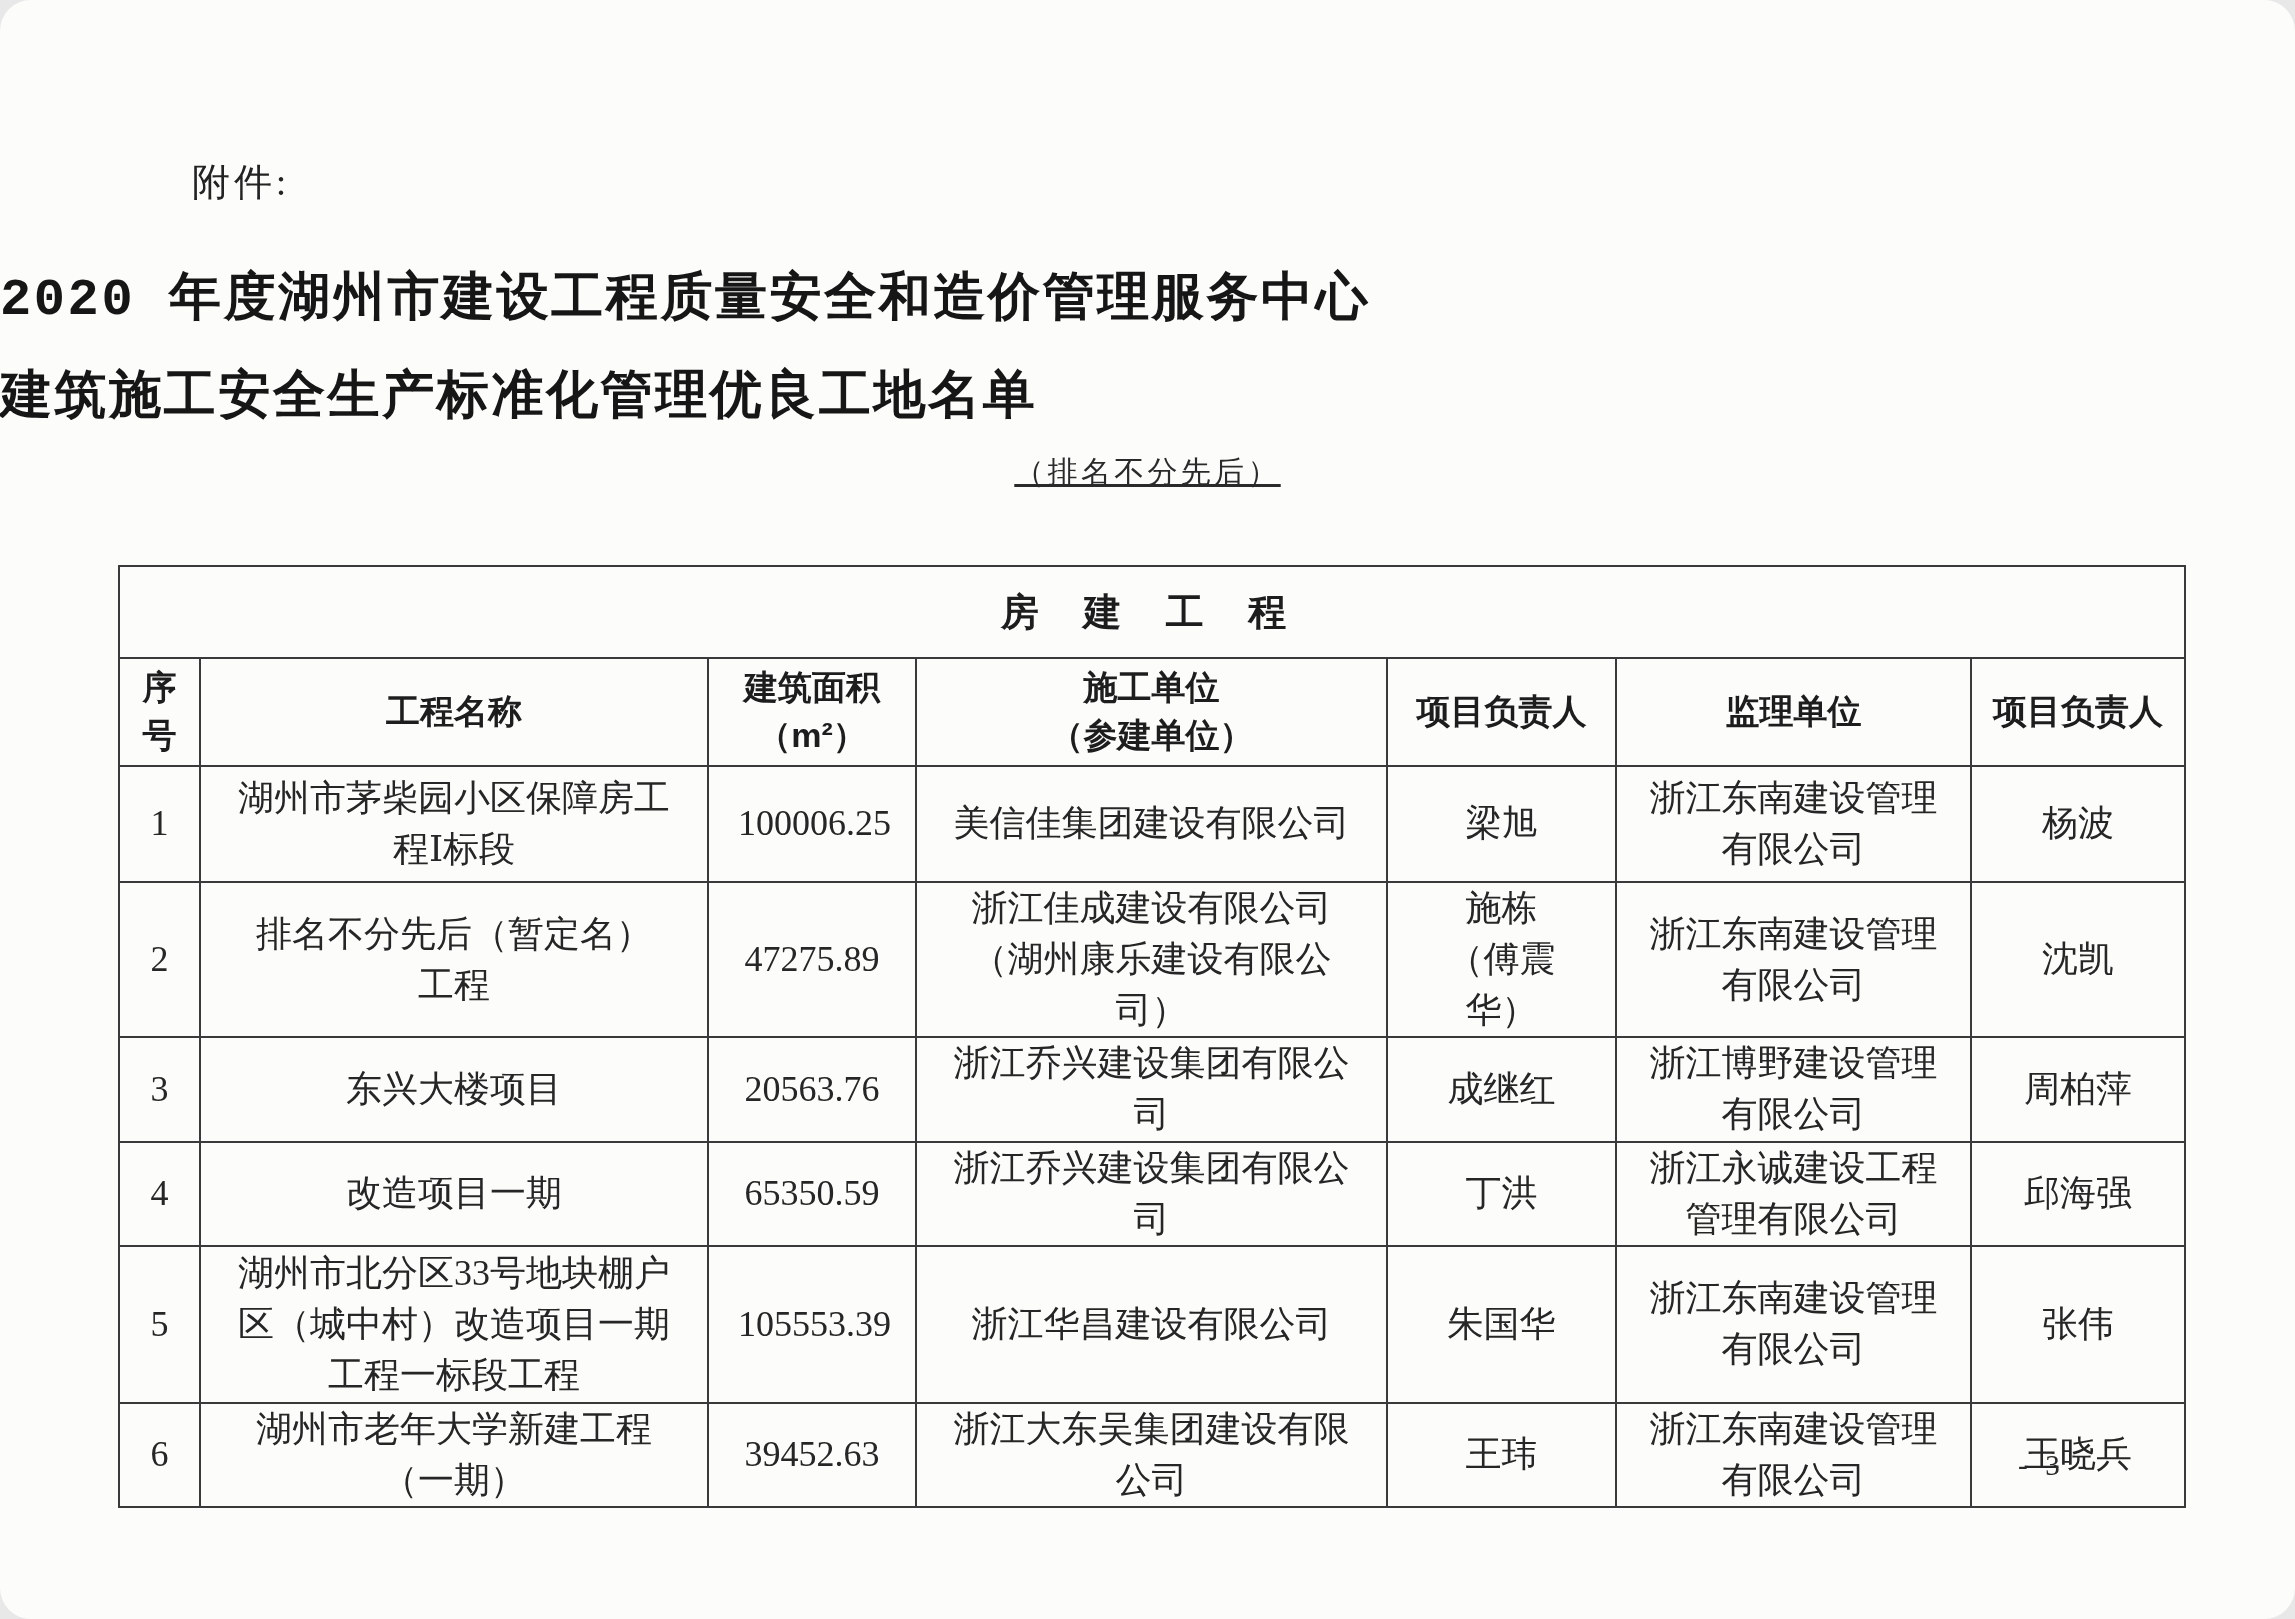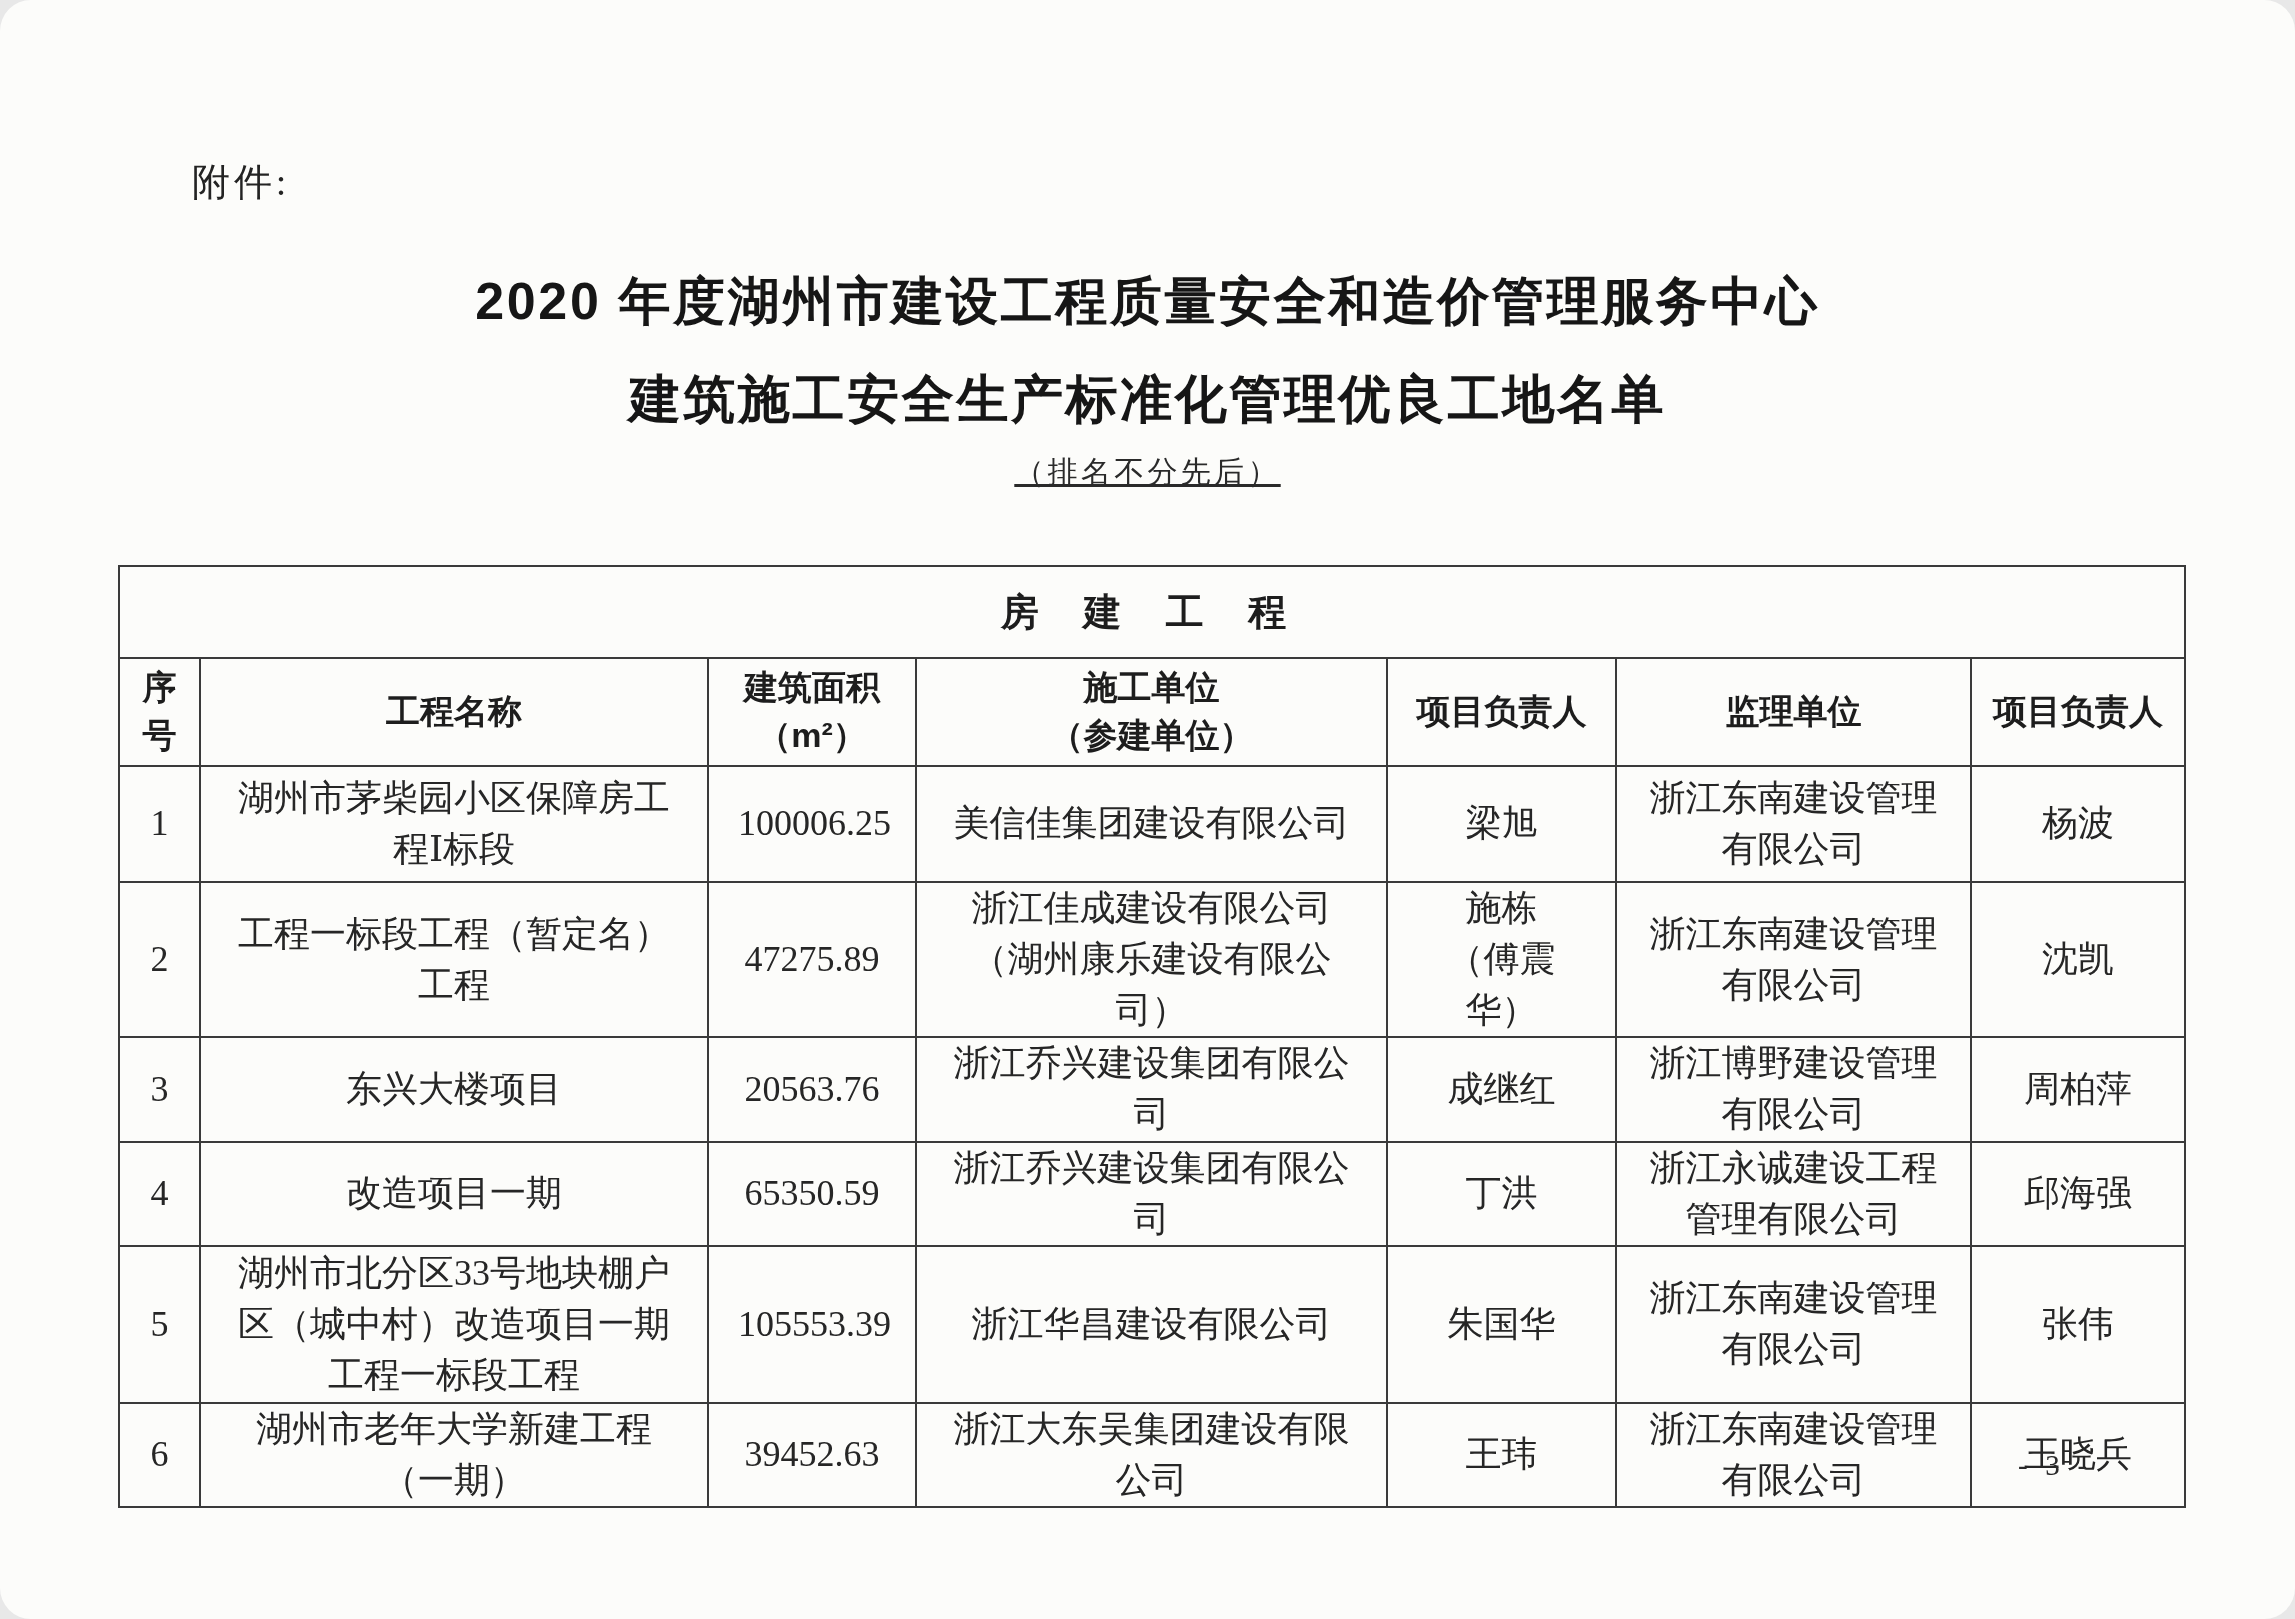--- a/index.html
+++ b/index.html
@@ -11,22 +11,22 @@
     color:#232323;
     overflow:hidden;
     border-radius:31px;
   }
   .attachment {
     position:absolute; left:192px; top:157px;
     font-size:38px; letter-spacing:3.9px;
   }
   .title-block {
     position:absolute; top:252px; left:0; width:100%;
-    text-align:center;
-    font-family:Liberation Sans, sans-serif;
+    text-align:left;
+    font-family:Liberation Mono, monospace;
     font-weight:bold; color:#161616;
   }
   .title-line { font-size:52px; line-height:98px; letter-spacing:2.6px; }
   .subtitle {
     position:absolute; top:452px; left:0; width:100%;
     text-align:center; font-size:30px; letter-spacing:3.3px; color:#2a2a2a;text-decoration:underline;
   }
   table.main {
     position:absolute; left:118px; top:565px;
     width:2066px;
@@ -113,21 +113,21 @@
 程Ⅰ标段</td>
         <td>100006.25</td>
         <td>美信佳集团建设有限公司</td>
         <td>梁旭</td>
         <td class="col-supervisor">浙江东南建设管理
 有限公司</td>
         <td>杨波</td>
       </tr>
       <tr class="r2">
         <td>2</td>
-        <td>工程一标段工程（暂定名）
+        <td>排名不分先后（暂定名）
 工程</td>
         <td>47275.89</td>
         <td>浙江佳成建设有限公司
 （湖州康乐建设有限公司）</td>
         <td>施栋
 （傅震华）</td>
         <td class="col-supervisor">浙江东南建设管理
 有限公司</td>
         <td>沈凯</td>
       </tr>

